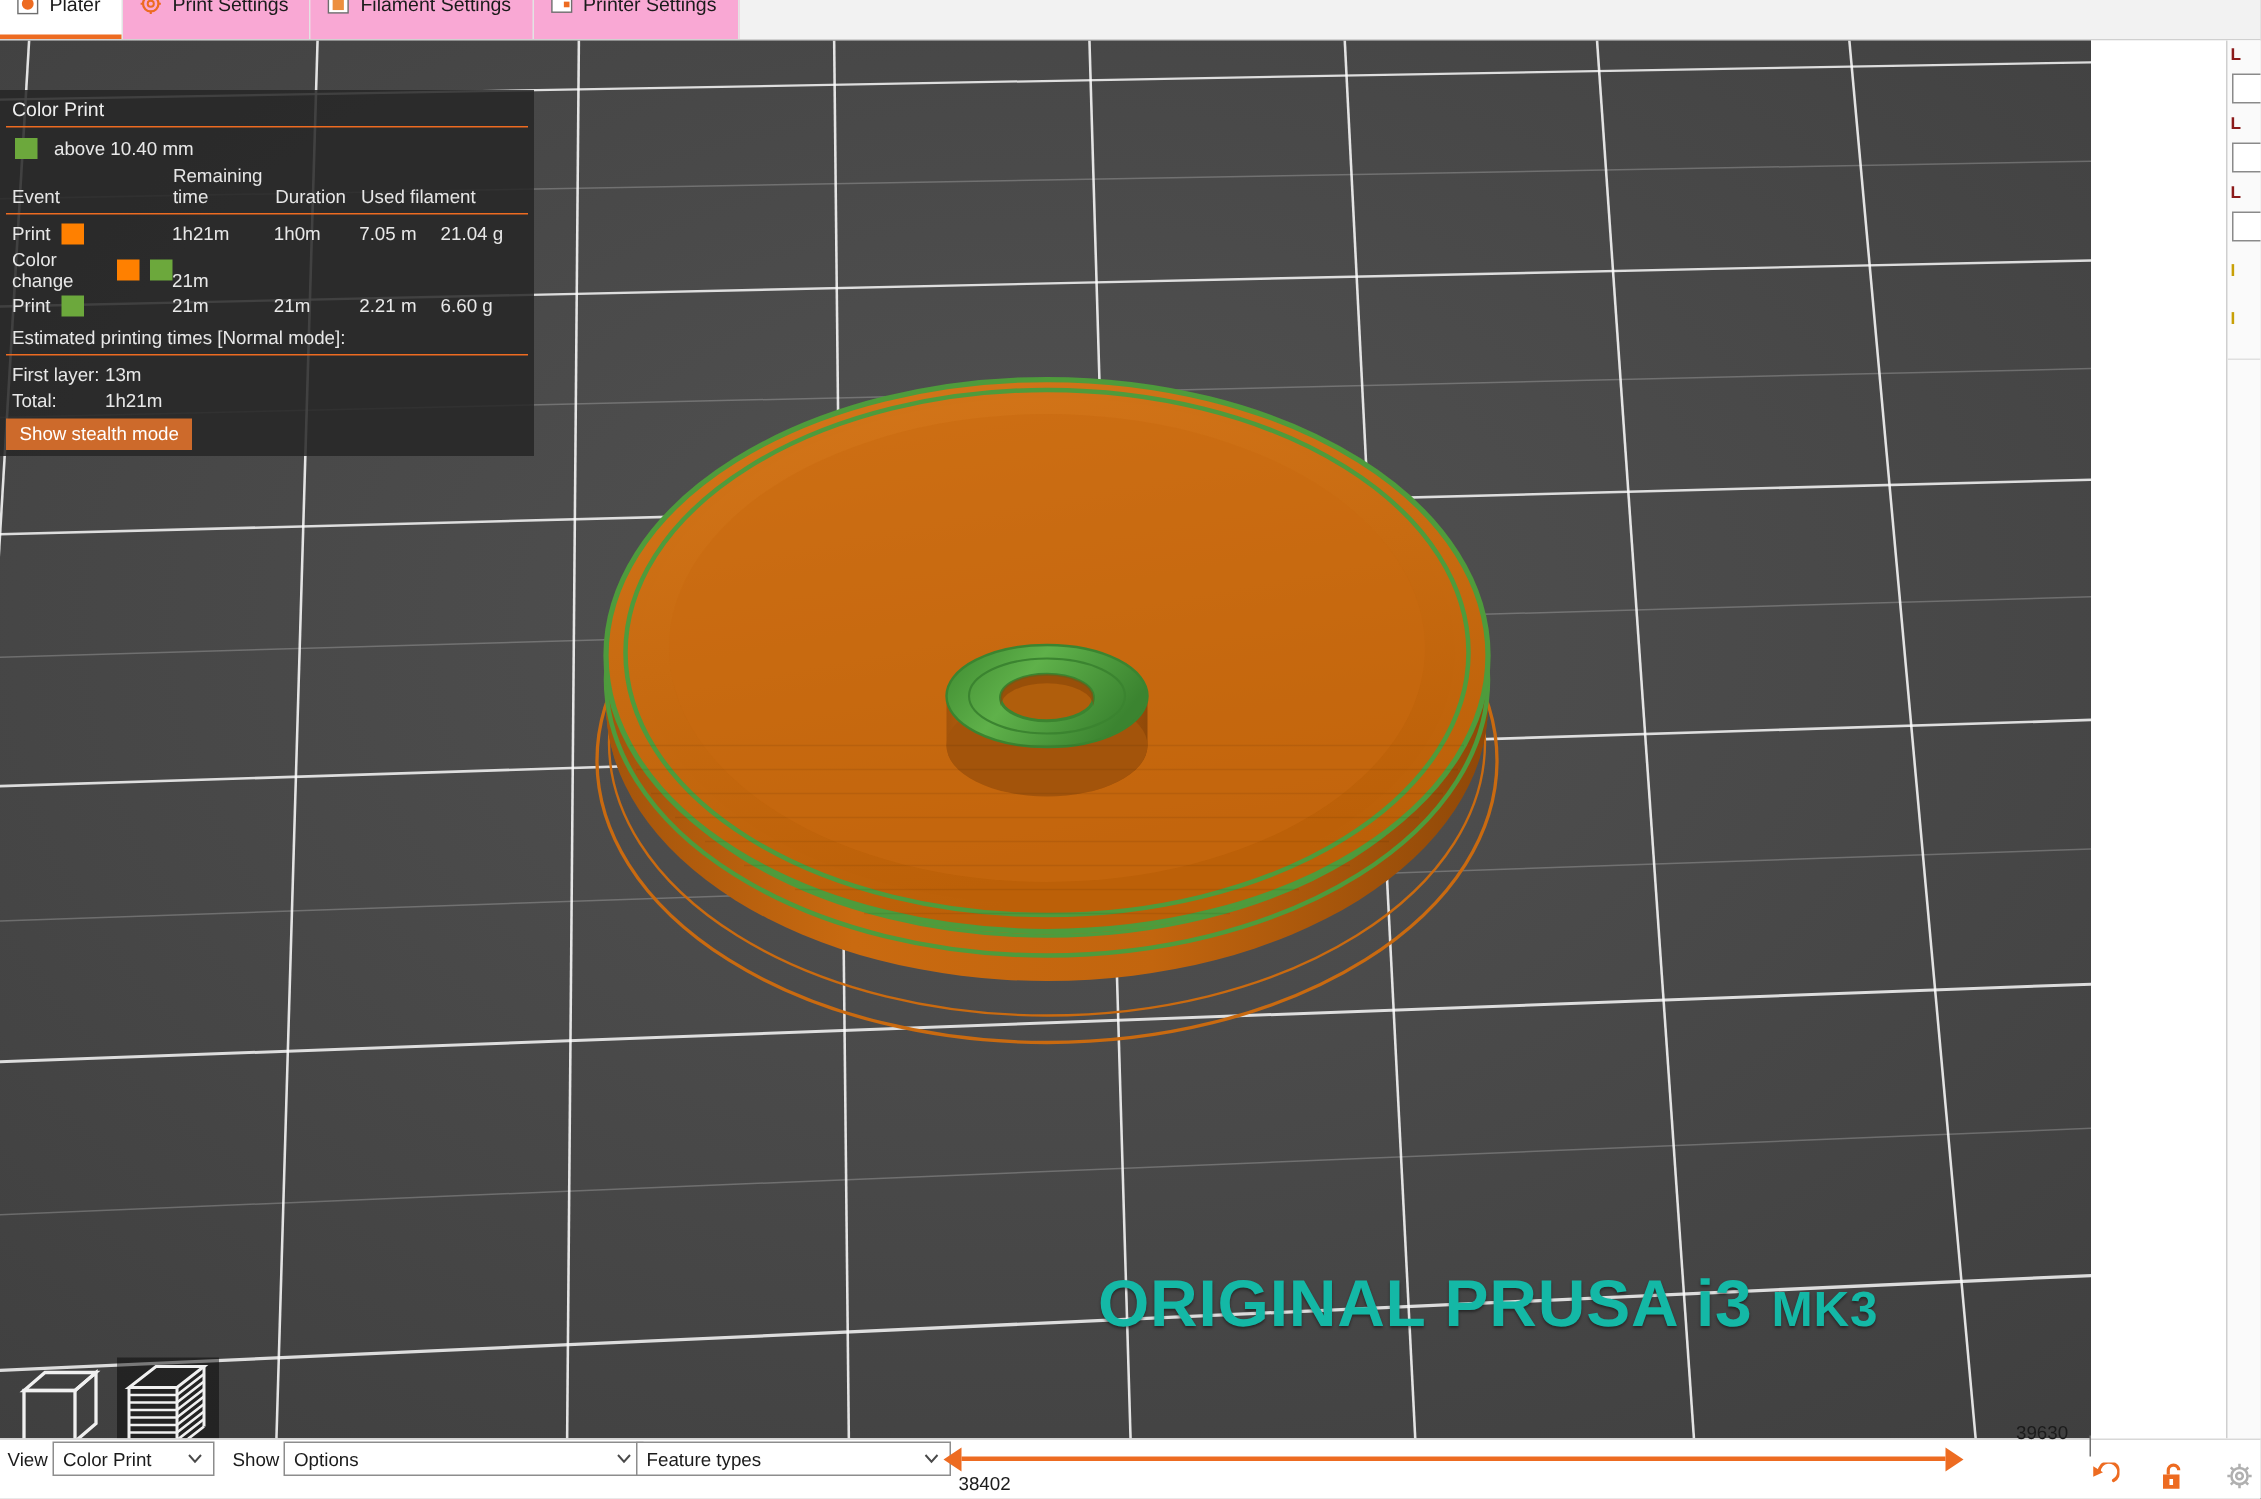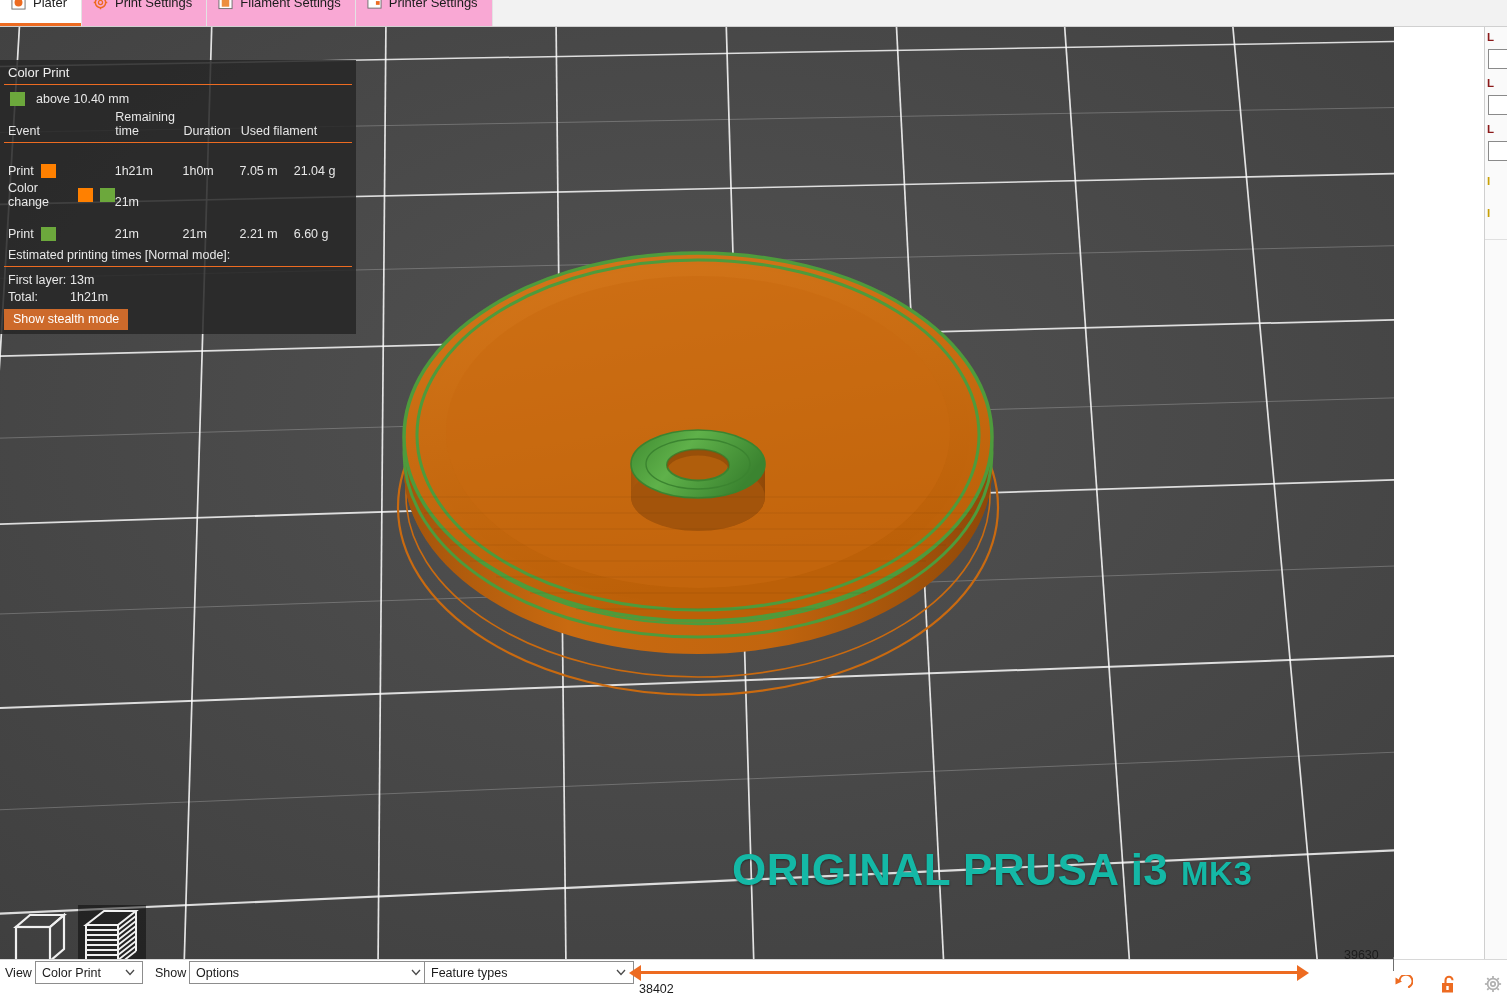--- a/index.html
+++ b/index.html
@@ -34,21 +34,21 @@
             padding:5px 0 4px 0; }
   #legend .title { padding:0 8px 4px 8px; font-size:13px; color:#efefef; }
   #legend .rule { height:1px; background:#ed6b21; margin:0 4px 5px 4px; }
   .colorrow { display:flex; align-items:flex-end; gap:11px; padding:2px 8px 2px 10px; }
   .sw { width:15px; height:14px; display:inline-block; flex:0 0 auto; }
   .evt { display:flex; align-items:flex-end; padding:1.5px 8px; }
   .evt .c1 { width:118px; display:flex; align-items:center; gap:7px; }
   .evt .c2 { width:75px; }
   .evt .c3 { width:63px; }
   .evt .c4 { width:60px; text-align:left; }
-  .evt .c5 { width:60px; text-align:left;margin-top:15px; }
+  .evt .c5 { width:60px; text-align:left; }
   .hdr { color:#e6e6e6; }
   #legend .rule2 { height:1px; background:#ed6b21; margin:3px 4px 4px 4px; }
   .est { padding:1px 8px; }
   .estrow { display:flex; padding:1.5px 8px; }
   .estrow .k { width:62px; }
   #stealthbtn { margin:4px 0 0 4px; background:#cd6a2b; color:#fff; border:none;
                 font-family:inherit; font-size:12.5px; padding:3px 9px 4px 9px; cursor:pointer; }
 
   
   #viewicons { position:absolute; left:6px; top:878px; display:flex; gap:4px; }

